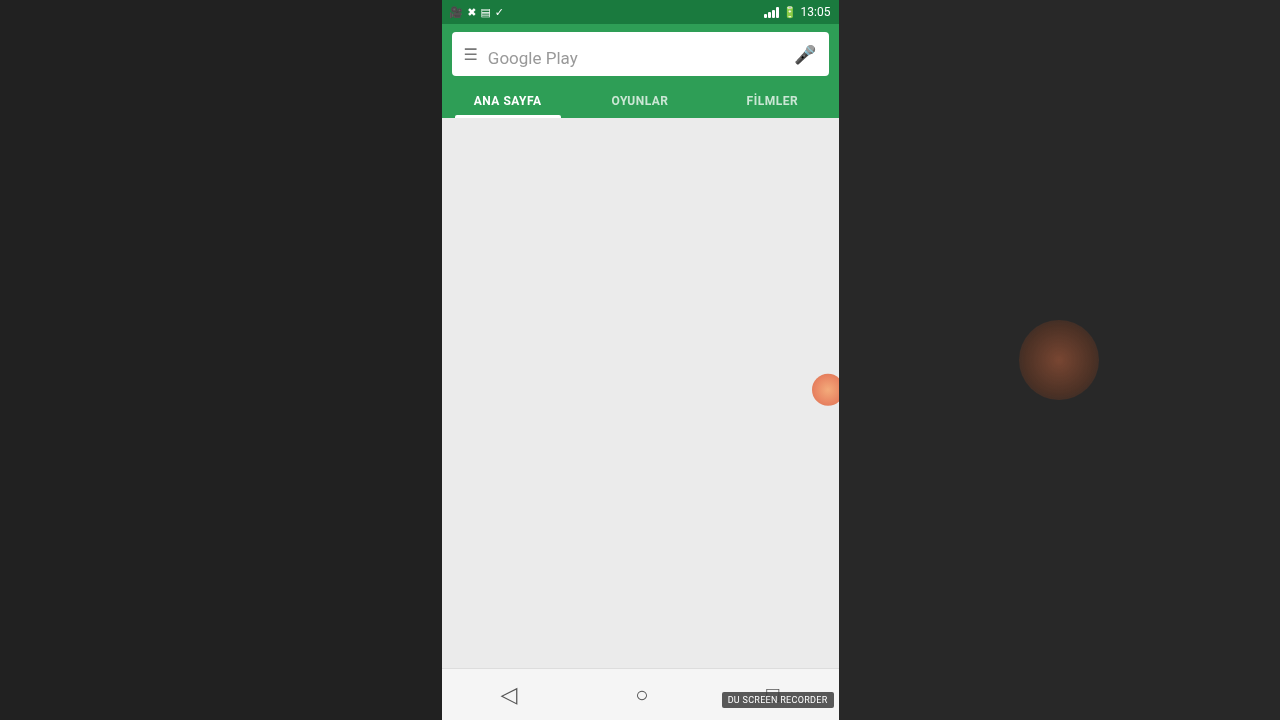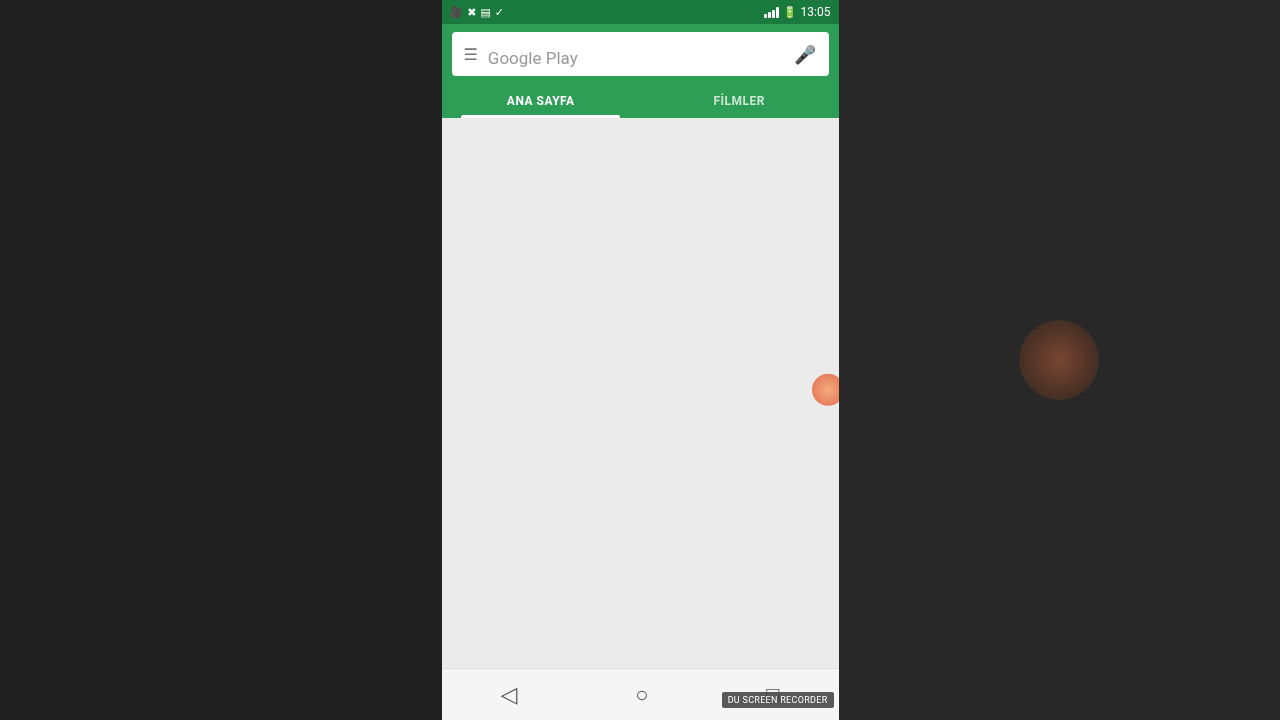--- a/index.html
+++ b/index.html
@@ -279,20 +279,23 @@
       <span class="search-placeholder">Google Play</span>
       <span class="mic-icon">🎤</span>
     </div>
   </div>
 
   <div class="tab-bar">
     <div class="tab-item active">
       <span>ANA SAYFA</span>
     </div>
     <div class="tab-item">
+      <span>OYUNLAR</span>
+    </div>
+    <div class="tab-item">
       <span>FİLMLER</span>
     </div>
   </div>
 
   <div class="main-content">
     <div class="record-button"></div>
   </div>
 
   <div class="bottom-nav">
     <span class="nav-icon">◁</span>

